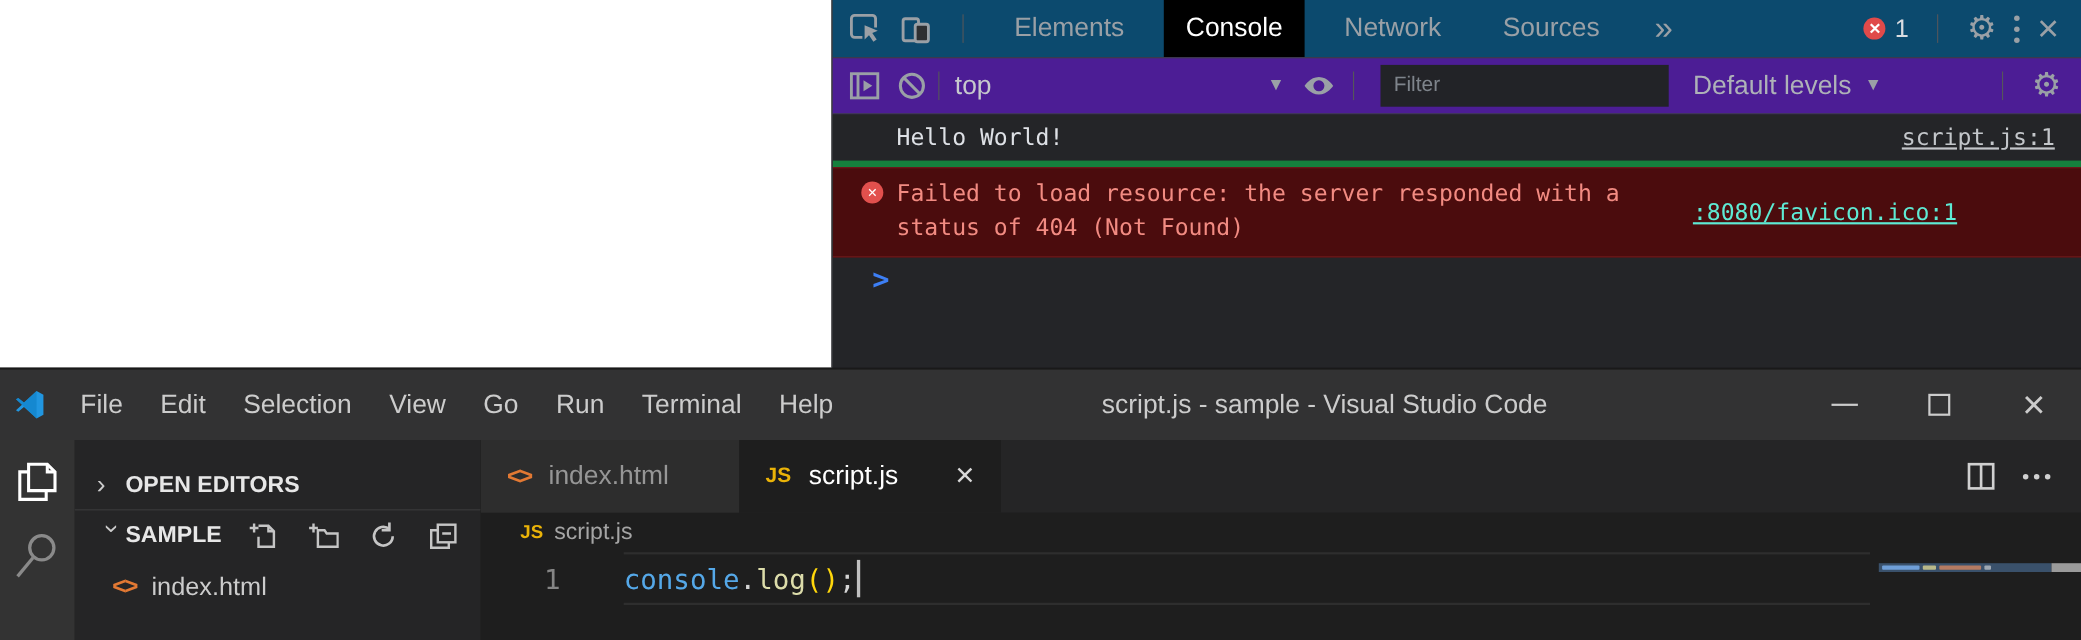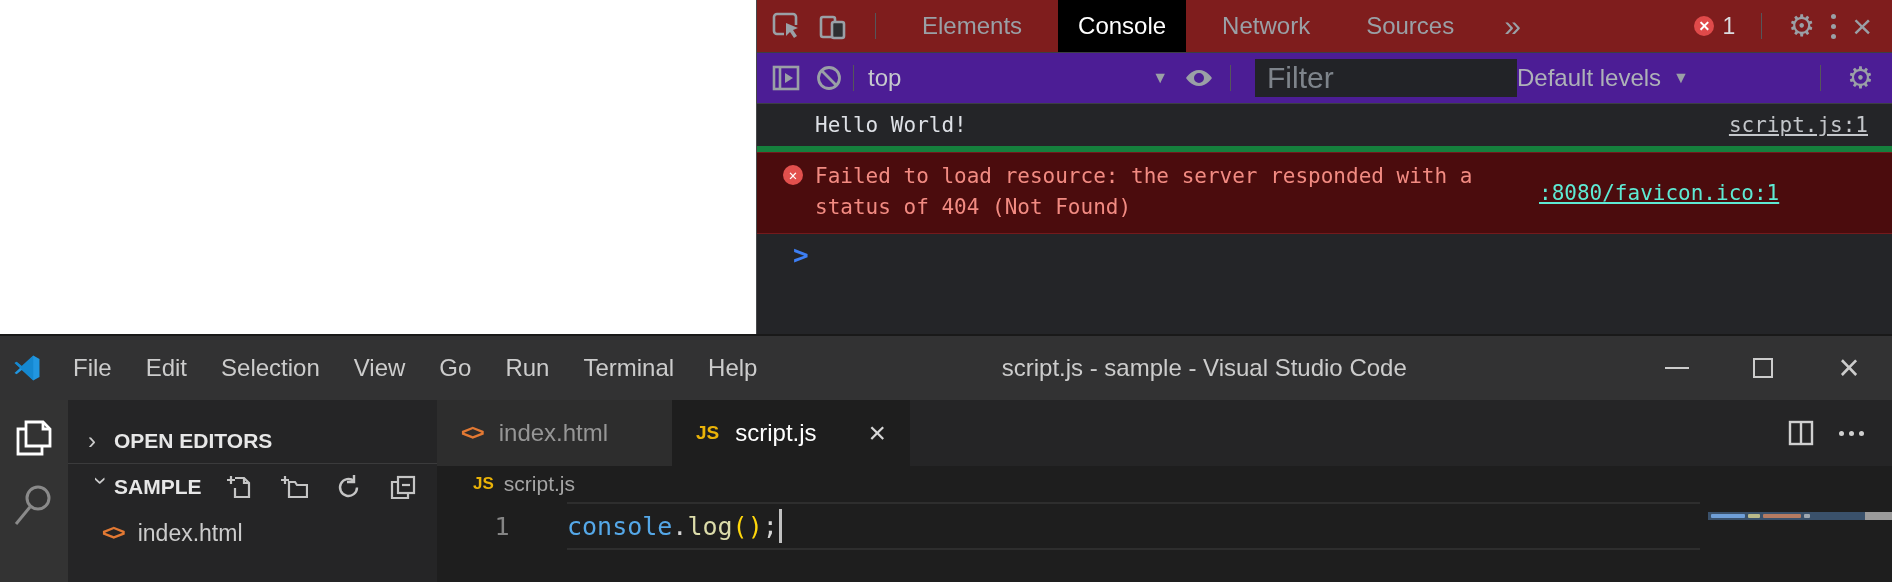--- a/index.html
+++ b/index.html
@@ -5,21 +5,21 @@
   * { margin:0; padding:0; box-sizing:border-box; }
   html,body { width:1892px; height:582px; overflow:hidden; background:#1e1e1e;
               font-family:"Liberation Sans", sans-serif; }
   .mono { font-family:"DejaVu Sans Mono", monospace; }
 
   
   .browser { display:flex; width:1892px; height:334px; }
   .page { width:756px; background:#ffffff; }
   .devtools { flex:1; display:flex; flex-direction:column; background:#242528; border-left:1px solid #47484a; }
 
-  .dt-tabbar { height:52px; background:#7f1d1d; display:flex; align-items:stretch; flex:0 0 auto;gap:16px; }
+  .dt-tabbar { height:52px; background:#0c4a6e; display:flex; align-items:stretch; flex:0 0 auto;gap:16px; }
   .dt-icobox { display:flex; align-items:center; padding-left:14px; gap:14px; }
   .dt-vdiv { width:1px; height:26px; background:#55565a; align-self:center; margin:0 10px; }
   .dt-tab { display:flex; align-items:center; padding:0 20px; color:#9aa0a6; font-size:24px; cursor:default; }
   .dt-tab.active { background:#000000; color:#ffffff; }
   .dt-more { display:flex; align-items:center; color:#9aa0a6; font-size:30px; padding:0 14px; }
   .dt-right { margin-left:auto; display:flex; align-items:center; gap:16px; padding-right:20px; }
   .err-badge { display:flex; align-items:center; gap:8px; color:#dadce0; font-size:23px; }
   .err-circle { width:20px; height:20px; border-radius:50%; background:#e04a4a; color:#fff;
                 display:flex; align-items:center; justify-content:center; font-size:14px; font-weight:bold; line-height:1; }
   .gear { color:#9aa0a6; font-size:30px; line-height:1; }
@@ -28,23 +28,23 @@
   .dot { width:5px; height:5px; border-radius:50%; background:#9aa0a6; }
   .dt-x { color:#9aa0a6; font-size:34px; line-height:1; }
 
   .dt-toolbar { height:52px; background:#4c1d95; border-top:1px solid #3c3f43; border-bottom:1px solid #3c3f43;
                 display:flex; align-items:center; padding-left:14px; flex:0 0 auto; }
   .icon-svg { display:block; }
   .ctx-select { width:300px; display:flex; align-items:center; justify-content:space-between;
                 color:#c6c9cd; font-size:24px; margin:0 4px; }
   .caret { font-size:16px; color:#9aa0a6; }
   .filter-input { width:262px; height:38px; background:#222327; border:none; outline:none;
-                  color:#dddddd; font-size:30px; padding:0 12px; margin-left:14px; }
+                  color:#dddddd; font-size:19px; padding:0 12px; margin-left:14px; }
   .filter-input::placeholder { color:#7e848b; }
-  .levels { display:flex; align-items:center; gap:12px; color:#aeb2b8; font-size:24px; }
+  .levels { display:flex; align-items:center; gap:12px; color:#aeb2b8; font-size:24px; margin-left:22px; }
   .tb-right { margin-left:auto; display:flex; align-items:center; gap:16px; padding-right:18px; }
 
   .dt-console { flex:1; display:flex; flex-direction:column; background:#242528; overflow:hidden; }
   .msg-row { position:relative; display:flex; align-items:center; min-height:48px;
              padding:0 24px 0 58px; font-size:21px; color:#dee1e6; border-bottom:6px solid #15803d; }
   .msg-text { flex:1; line-height:31px; }
   .msg-link { color:#c3c6ca; text-decoration:underline; margin-left:24px; white-space:nowrap; align-self:center; }
   .msg-row.error { background:#4b0c0d; border-top:1px solid #731a1c; border-bottom:1px solid #731a1c;
                    color:#f28b82; padding-top:8px; padding-bottom:10px; align-items:flex-start; }
   .msg-row.error .msg-text { max-width:700px; }

